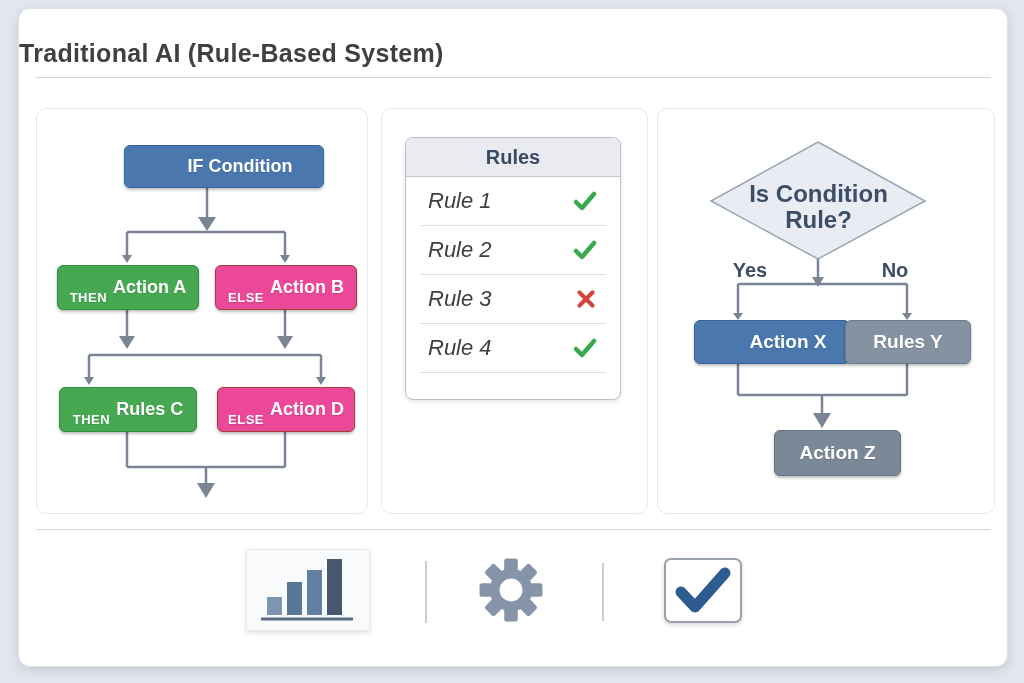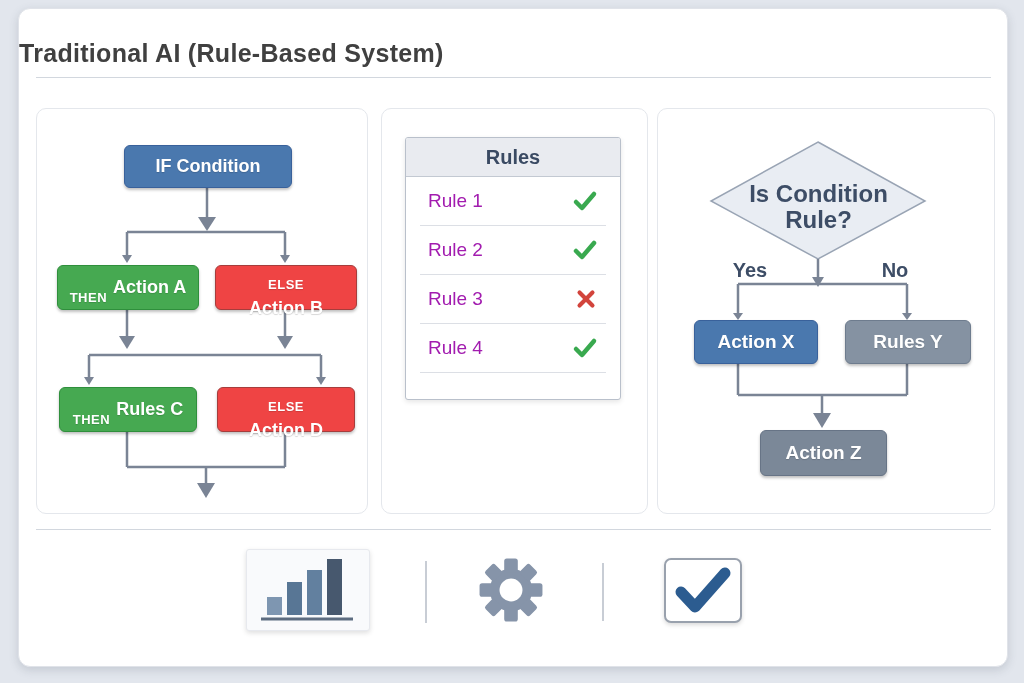--- a/index.html
+++ b/index.html
@@ -11,37 +11,37 @@
     font-size:25px;font-weight:bold;color:#404040;letter-spacing:.3px;}
   .hdivider{position:absolute;left:17px;width:955px;height:0;
     border-top:1.5px solid #d2d7de;}
   .panel{position:absolute;background:#fff;border:1.5px solid #e4e7ec;
     border-radius:10px;}
   .fbox{position:absolute;display:flex;align-items:center;justify-content:center;
     gap:6px;border-radius:6px;color:#fff;font-weight:bold;
     box-shadow:0 2px 3px rgba(0,0,0,.25);text-shadow:0 1px 1px rgba(0,0,0,.15);}
   .fbox .main{font-size:18px;}
   .fbox .prefix{font-size:13px;letter-spacing:.5px;margin-top:20px;}
-  .blue{background:#4a78ae;border:1.5px solid #39619b;}
+  .blue{background:#4a78ae;border:1.5px solid #39619b;padding-left:32px;}
   .green{background:#46a951;border:1.5px solid #2f8f3c;}
-  .red{background:#ef4444;border:1.5px solid #a63d3c;flex-direction:column;}
+  .red{background:#ec4899;border:1.5px solid #a63d3c;}
   .grayb{background:#8592a2;border:1.5px solid #6e7c8e;}
-  .graybd{background:#7b8898;border:1.5px solid #677486;}
+  .graybd{background:#7b8898;border:1.5px solid #677486;margin-left:14px;}
   .conn{position:absolute;left:0;top:0;}
   
   .rtable{position:absolute;left:23px;top:28px;width:214px;
-    border:1.5px solid #b9c0cb;border-radius:3px;background:#fff;
+    border:1.5px solid #b9c0cb;border-radius:8px;background:#fff;
     box-shadow:0 2px 5px rgba(0,0,0,.10);overflow:hidden;}
   .rhead{height:38px;line-height:38px;text-align:center;font-size:20px;
     font-weight:bold;color:#3a4a63;background:#e9ebf0;
     border-bottom:1.5px solid #c3c9d2;}
   .rrow{height:48px;margin:0 14px;display:flex;align-items:center;
     justify-content:space-between;border-bottom:1px solid #dcdfe5;
     padding:0 8px;}
-  .rrow .rlabel{font-size:19px;color:#a21caf;}
+  .rrow .rlabel{font-size:22px;color:#404040;font-style:italic;}
   .rspacer{height:26px;}
   .dlabel{position:absolute;font-size:20px;font-weight:bold;color:#3d4d66;
     width:70px;text-align:center;}
   .diamond-text{position:absolute;left:80px;top:72px;width:161px;
     text-align:center;font-size:24px;font-weight:bold;color:#3d4d66;
     line-height:26px;}
   
   .iconcard{position:absolute;background:#f9fafc;border:1px solid #e7e9ee;
     border-radius:3px;box-shadow:0 2px 5px rgba(0,0,0,.13);cursor:pointer;}
   .vdiv{position:absolute;width:2px;background:#c8cdd5;}

